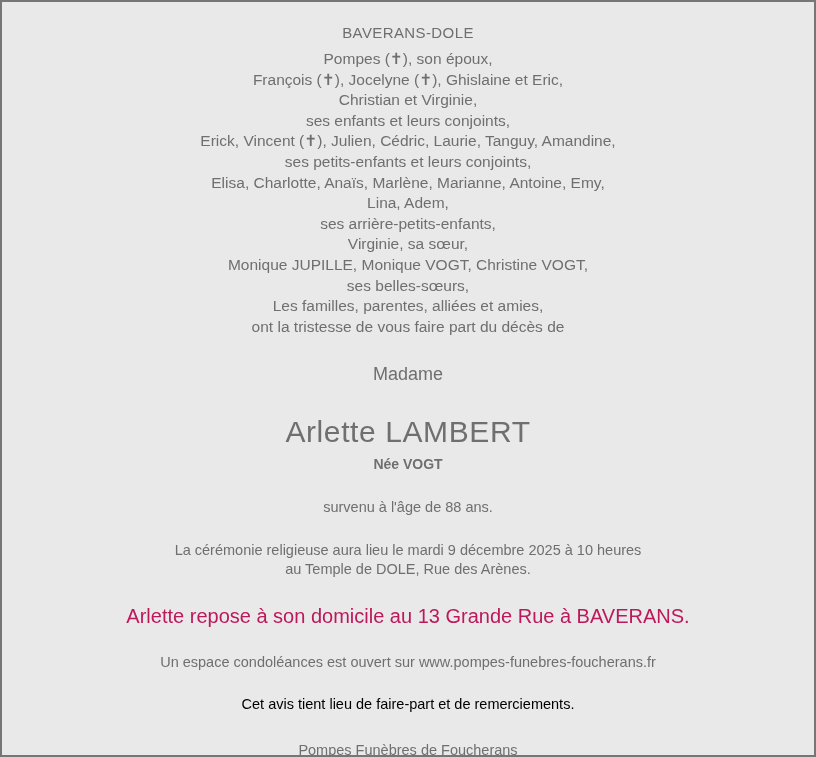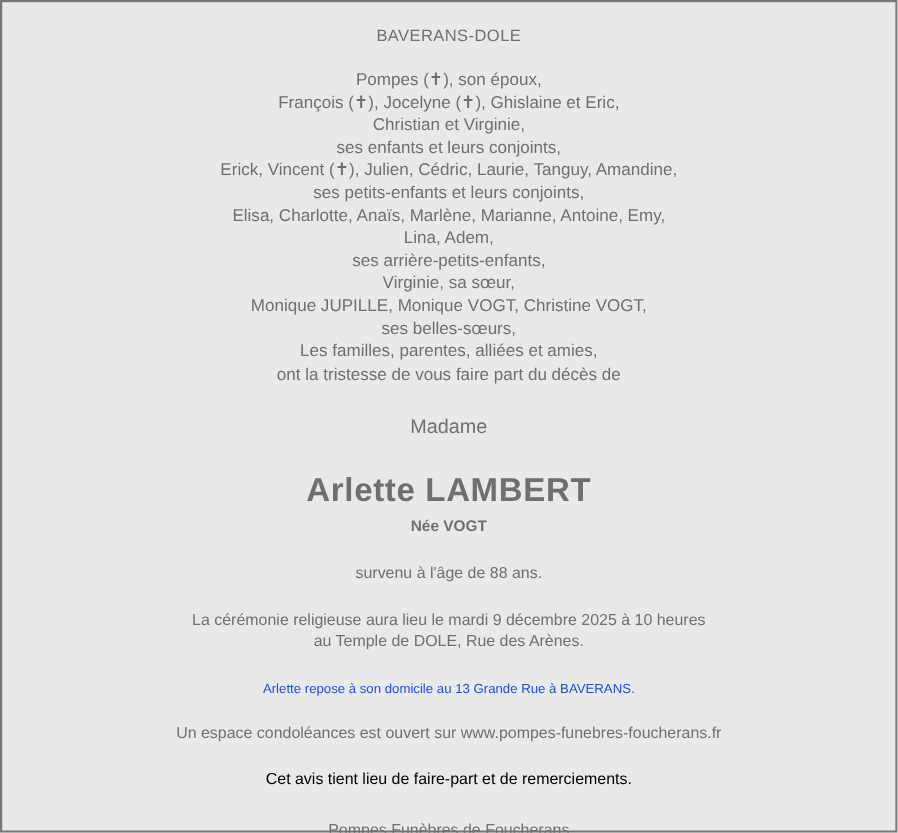--- a/index.html
+++ b/index.html
@@ -19,38 +19,38 @@
     background: #e9e9e9;
     border: 2px solid #767676;
     padding: 22px 40px 0 40px;
     text-align: center;
     color: #6b6b6b;
   }
   .locality {
     font-size: 15px;
     letter-spacing: 0.4px;
     color: #6f6f6f;
-    margin-bottom: 22px;
+    margin-bottom: 8px;
   }
   .family-block {
     font-size: 15.5px;
     line-height: 1.33;
     color: #6f6f6f;
   }
   .family-block div {
     white-space: nowrap;
   }
   .honorific {
     font-size: 18px;
     margin-top: 26px;
     color: #6f6f6f;
   }
   .deceased-name {
     font-size: 30px;
-    font-weight: bold;
+    font-weight: normal;
     letter-spacing: 0.6px;
     margin-top: 30px;
     color: #6f6f6f;
   }
   .maiden-name {
     font-size: 14px;
     font-weight: bold;
     margin-top: 7px;
     color: #6f6f6f;
   }
@@ -59,23 +59,23 @@
     margin-top: 27px;
     color: #6f6f6f;
   }
   .ceremony {
     font-size: 14.5px;
     line-height: 1.33;
     margin-top: 26px;
     color: #6f6f6f;
   }
   .repose {
-    font-size: 12px;
+    font-size: 20px;
     margin-top: 26px;
-    color: #1d4ed8;
+    color: #be185d;
   }
   .condolences {
     font-size: 14.5px;
     margin-top: 26px;
     color: #6f6f6f;
   }
   .thanks {
     font-size: 14.5px;
     margin-top: 26px;
     color: #000000;

